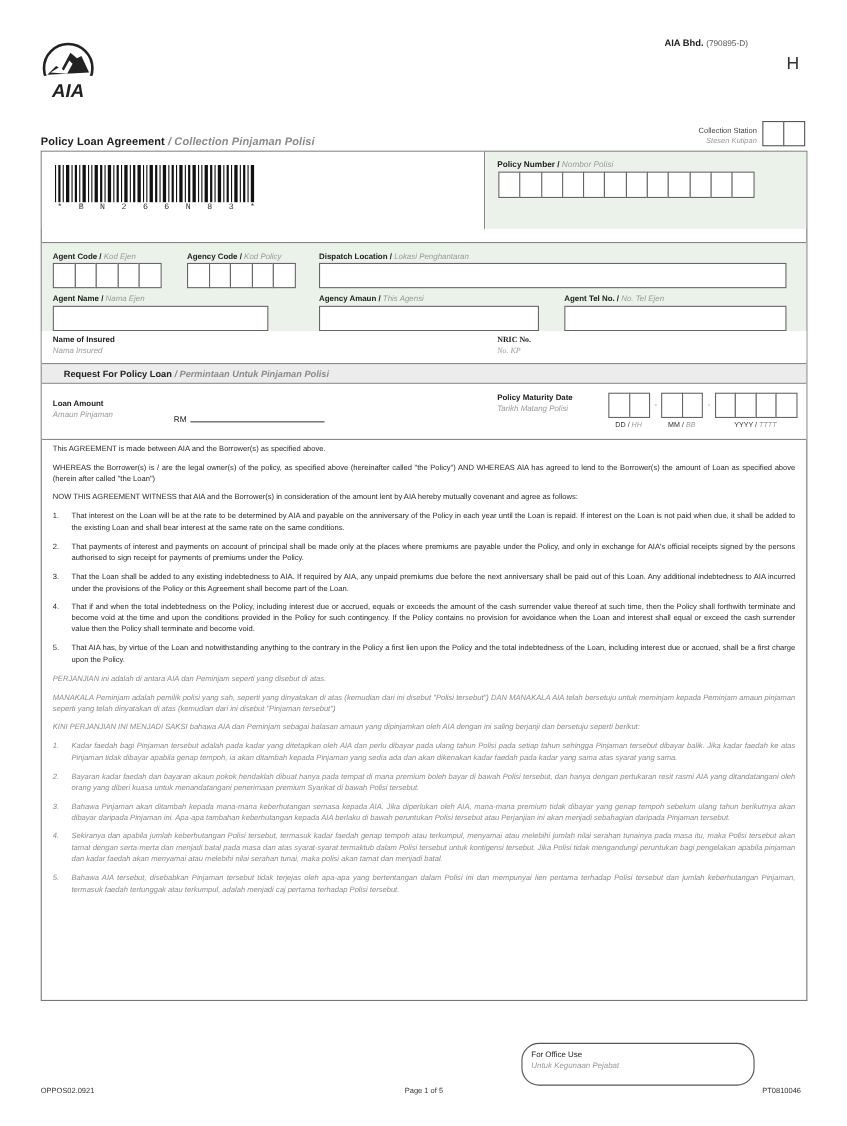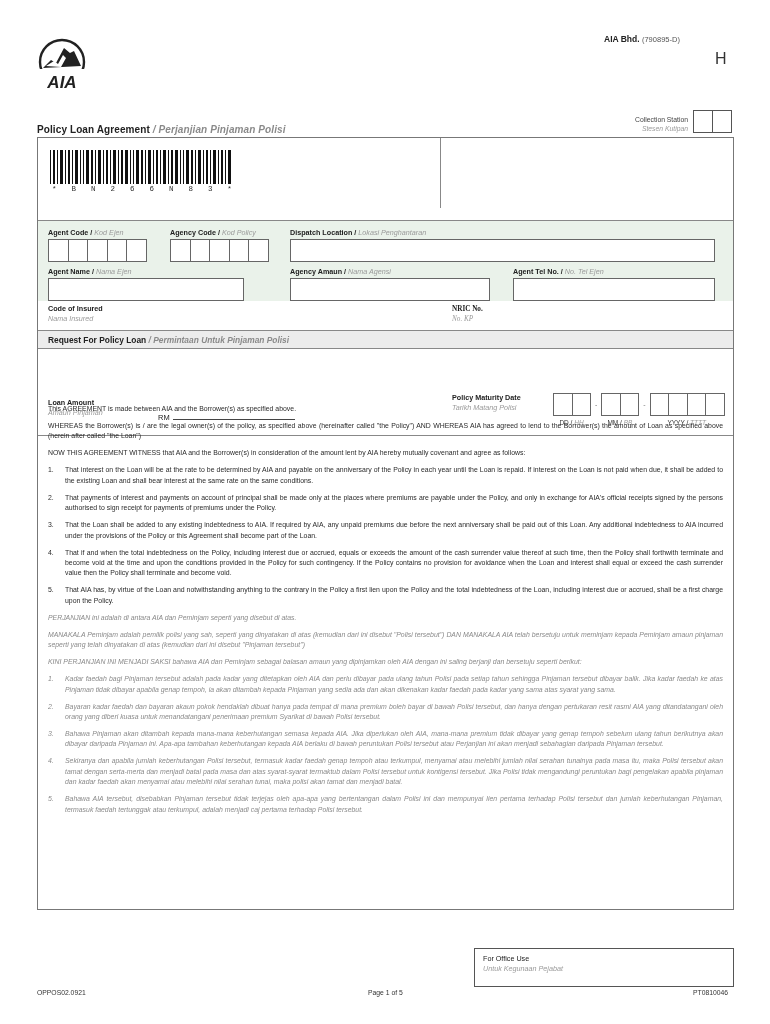--- a/index.html
+++ b/index.html
@@ -32,40 +32,40 @@
   .pbox { width: 20.3px; height: 24px; border: 1px solid #666; margin-right: -1px; background: #fff; }
 
   #agent-section { left: 0; top: 82px; right: 0; height: 108px; background: #eaf2ea; border-top: 1px solid #888; border-bottom: 1px solid #888; }
   .lbl { font-size: 7.2px; white-space: nowrap; }
   .box-row { display: flex; }
   .sbox { width: 20.5px; height: 23px; border: 1px solid #666; margin-right: -1px; background: #fff; }
   .field { background: #fff; border: 1px solid #666; height: 23px; }
 
   #insured-section { left: 0; top: 163px; right: 0; height: 30px; background: #fff; }
   .lbl2 { font-size: 7.2px; line-height: 10px; }
-  #request-header { left: 0; top: 192px; right: 0; height: 19px; background: #ececec; border-top: 1px solid #888; border-bottom: 1px solid #888; font-size: 8.4px; font-weight: bold; padding: 4px 10px; }
+  #request-header { left: 0; top: 192px; right: 0; height: 19px; background: #ececec; border-top: 1px solid #888; border-bottom: 1px solid #888; font-size: 8.4px; font-weight: bold; padding: 4px 20px; }
   #request-header .it { font-weight: bold; color: #8a8a8a; }
-  #loan-section { left: 0; top: 211px; right: 0; height: 51px; background: #fff; border-bottom: 1px solid #888; margin-top: 36px; }
+  #loan-section { left: 0; top: 211px; right: 0; height: 51px; background: #fff; border-bottom: 1px solid #888; }
   #rm-line { left: 120px; top: 27px; font-size: 7.5px; }
   #rm-line .underline { display: inline-block; width: 122px; border-bottom: 1px solid #444; margin-left: 3px; height: 8px; vertical-align: baseline; }
   #date-boxes { left: 515px; top: 8px; display: flex; align-items: flex-start; }
   .dbox { width: 19.5px; height: 23px; border: 1px solid #666; margin-right: -1px; background: #fff; }
   .dash { font-size: 7px; color: #777; margin: 8px 4px 0 5px; }
   .date-hint { font-size: 6.5px; color: #333; white-space: nowrap; }
   .date-hint .it { color: #9a9a9a; }
 
   #terms { left: 0; top: 262px; right: 0; bottom: 0; padding: 4px 10px 0 10px; font-size: 6.9px; line-height: 10.4px; color: #2a2a2a; }
   #terms p { margin-bottom: 6.6px; }
   #terms ol { list-style: none; }
   #terms li { display: flex; margin-bottom: 6.6px; }
   #terms li .num { width: 17px; flex-shrink: 0; }
   #terms .malay { color: #8a8a8a; font-style: italic; }
   #terms .justify { text-align: justify; flex: 1; }
 
-  #office-box { left: 474px; top: 948px; width: 260px; height: 39px; border: 1px solid #555; border-radius: 0; padding: 5px 8px; font-size: 7.2px; line-height: 10px; }
+  #office-box { left: 474px; top: 948px; width: 212px; height: 39px; border: 1px solid #555; border-radius: 16px; padding: 5px 8px; font-size: 7.2px; line-height: 10px; }
   #office-box .it { color: #9a9a9a; }
   .footer { top: 989px; font-size: 6.8px; color: #333; }
   #footer-left { left: 37px; }
   #footer-center { left: 368px; }
   #footer-right { left: 693px; }
 </style>
 </head>
 <body>
 
 <svg id="logo" class="abs" viewBox="0 0 56 56">
@@ -76,21 +76,21 @@
   <text x="28" y="52" text-anchor="middle" font-family="Liberation Sans, sans-serif" font-weight="bold" font-size="17" fill="#222" font-style="italic">AIA</text>
 </svg>
 
 <div id="company" class="abs">
   <span class="b">AIA Bhd.</span>
   <span class="reg">(790895-D)</span>
 </div>
 <div id="form-letter" class="abs">H</div>
 
 <div id="title" class="abs">
-  <span>Policy Loan Agreement</span><span class="it"> / </span><span class="it">Perjanjian Pinjaman Polisi</span>
+  <span>Policy Loan Agreement</span><span class="it"> / </span><span class="it">Collection Pinjaman Polisi</span>
 </div>
 
 <div id="collection-label" class="abs">
   <div>Collection Station</div>
   <div class="it">Stesen Kutipan</div>
 </div>
 <div id="collection-boxes" class="abs">
   <div class="cbox"></div>
   <div class="cbox"></div>
 </div>
@@ -157,20 +157,39 @@
       <span>2</span>
       <span>6</span>
       <span>6</span>
       <span>N</span>
       <span>8</span>
       <span>3</span>
       <span>*</span>
     </div>
   </div>
 
+  <div id="policy-cell" class="abs">
+    <div id="policy-label" class="abs lbl">
+      <span class="b">Policy Number / </span><span class="it">Nombor Polisi</span>
+    </div>
+    <div id="policy-boxes" class="abs">
+      <div class="pbox"></div>
+      <div class="pbox"></div>
+      <div class="pbox"></div>
+      <div class="pbox"></div>
+      <div class="pbox"></div>
+      <div class="pbox"></div>
+      <div class="pbox"></div>
+      <div class="pbox"></div>
+      <div class="pbox"></div>
+      <div class="pbox"></div>
+      <div class="pbox"></div>
+      <div class="pbox"></div>
+    </div>
+  </div>
 
   <div id="agent-section" class="abs">
     <div class="abs lbl" style="left:10px; top:7px;">
       <span class="b">Agent Code / </span><span class="it">Kod Ejen</span>
     </div>
     <div class="abs box-row" style="left:10px; top:18px;">
       <div class="sbox"></div>
       <div class="sbox"></div>
       <div class="sbox"></div>
       <div class="sbox"></div>
@@ -192,33 +211,33 @@
       <span class="b">Dispatch Location / </span><span class="it">Lokasi Penghantaran</span>
     </div>
     <div class="abs field" style="left:252px; top:18px; width:425px;"></div>
 
     <div class="abs lbl" style="left:10px; top:46px;">
       <span class="b">Agent Name / </span><span class="it">Nama Ejen</span>
     </div>
     <div class="abs field" style="left:10px; top:57px; width:196px;"></div>
 
     <div class="abs lbl" style="left:252px; top:46px;">
-      <span class="b">Agency Amaun / </span><span class="it">Nama Agensi</span>
+      <span class="b">Agency Amaun / </span><span class="it">This Agensi</span>
     </div>
     <div class="abs field" style="left:252px; top:57px; width:200px;"></div>
 
     <div class="abs lbl" style="left:475px; top:46px;">
       <span class="b">Agent Tel No. / </span><span class="it">No. Tel Ejen</span>
     </div>
     <div class="abs field" style="left:475px; top:57px; width:202px;"></div>
   </div>
 
   <div id="insured-section" class="abs">
     <div class="abs lbl2" style="left:10px; top:3px;">
-      <div class="b">Code of Insured</div>
+      <div class="b">Name of Insured</div>
       <div class="it">Nama Insured</div>
     </div>
     <div class="abs lbl2" style="left:414px; top:3px;font-family:Liberation Serif, serif;">
       <div class="b">NRIC No.</div>
       <div class="it">No. KP</div>
     </div>
   </div>
 
   <div id="request-header" class="abs">
     <span>Request For Policy Loan</span><span class="it"> / </span><span class="it">Permintaan Untuk Pinjaman Polisi</span>

